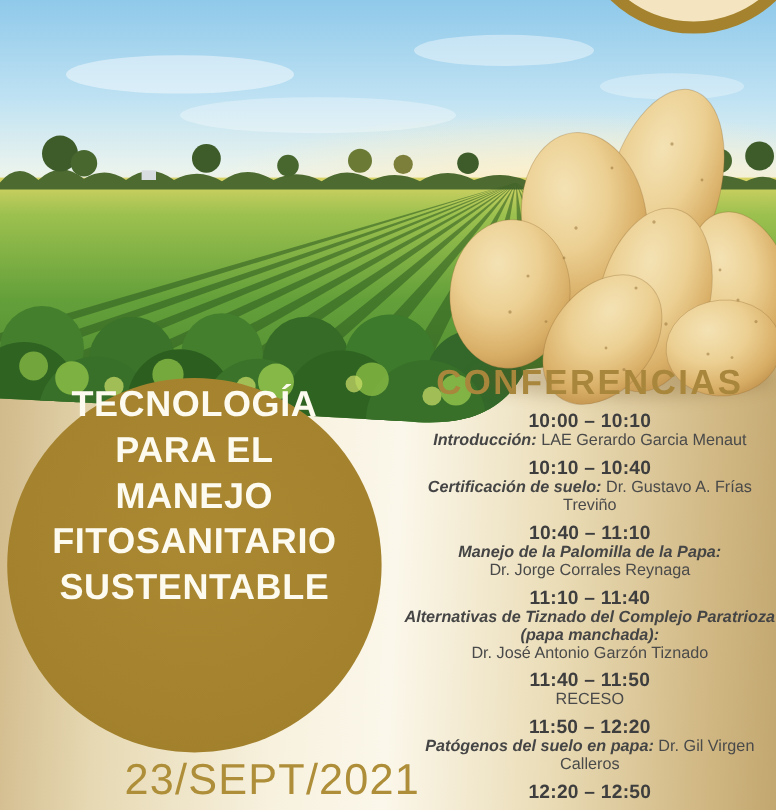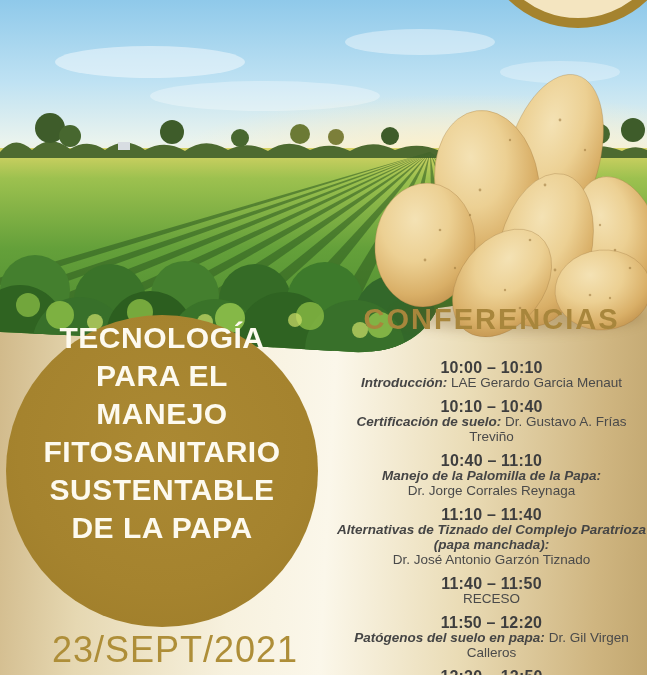--- a/index.html
+++ b/index.html
@@ -27,29 +27,29 @@
     margin-top:14px; font-size:27px; letter-spacing:6px; font-weight:400;
     color:#b99c52;
   }
   .title-lines { margin-top:4px;text-align:center; }
   .title-line {
     font-size:30px; line-height:38px; font-weight:800; letter-spacing:.5px;
     color:#fdfaef;
   }
   
   .date {
-    position:absolute; left:0; top:629px; width:350px; text-align:center;
+    position:absolute; left:0; top:629px; width:350px; text-align:right;
     font-size:36px; letter-spacing:1px; color:#ae8e38;
   }
   
   .panel {
     position:absolute; left:336px; top:303px; width:311px; text-align:center;
   }
   .panel h2 {
-    margin:0 0 24px 0; font-size:29px; font-weight:600; letter-spacing:2px;
+    margin:0 0 8px 0; font-size:29px; font-weight:600; letter-spacing:2px;
     color:#a8863c;
   }
   .session { margin-bottom:9px; }
   .session-time { font-size:16px; line-height:15px; font-weight:700; color:#3e3e3e; letter-spacing:.2px; }
   .session-line { font-size:13.5px; line-height:15px; color:#4a4a4a; }
   .session-line .it { font-style:italic; font-weight:700; color:#454545; }
 </style>
 </head>
 <body>
 
@@ -194,21 +194,20 @@
     </g>
   </svg>
 
   <div class="gold-circle">
     <div class="title-lines">
         <div class="title-line">TECNOLOGÍA</div>
         <div class="title-line">PARA EL</div>
         <div class="title-line">MANEJO</div>
         <div class="title-line">FITOSANITARIO</div>
         <div class="title-line">SUSTENTABLE</div>
-        <div class="title-line">DE LA PAPA</div>
       </div>
   </div>
 
   <div class="date">23/SEPT/2021</div>
 
   <div class="panel">
     <h2>CONFERENCIAS</h2>
     <div class="sessions">
         <div class="session">
           <div class="session-time">10:00 – 10:10</div>

